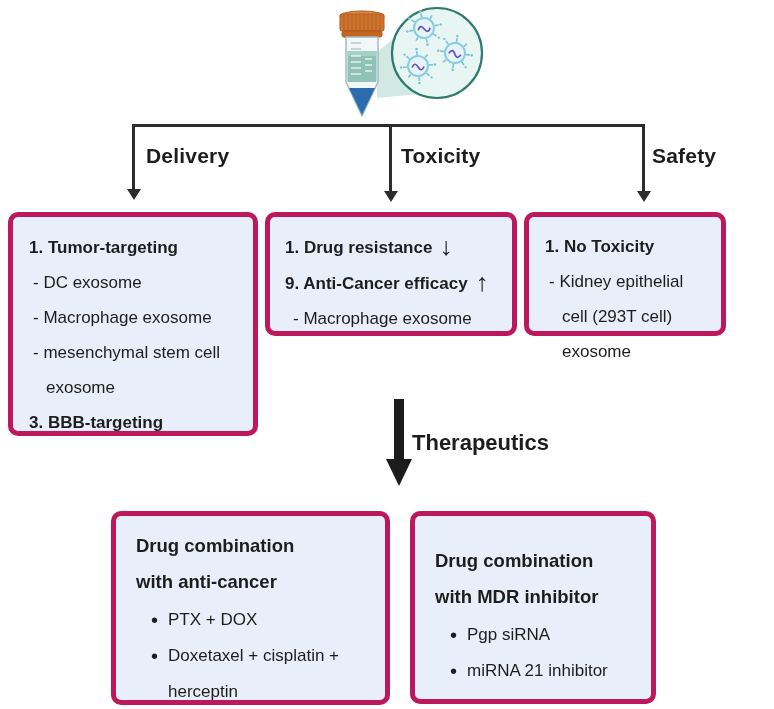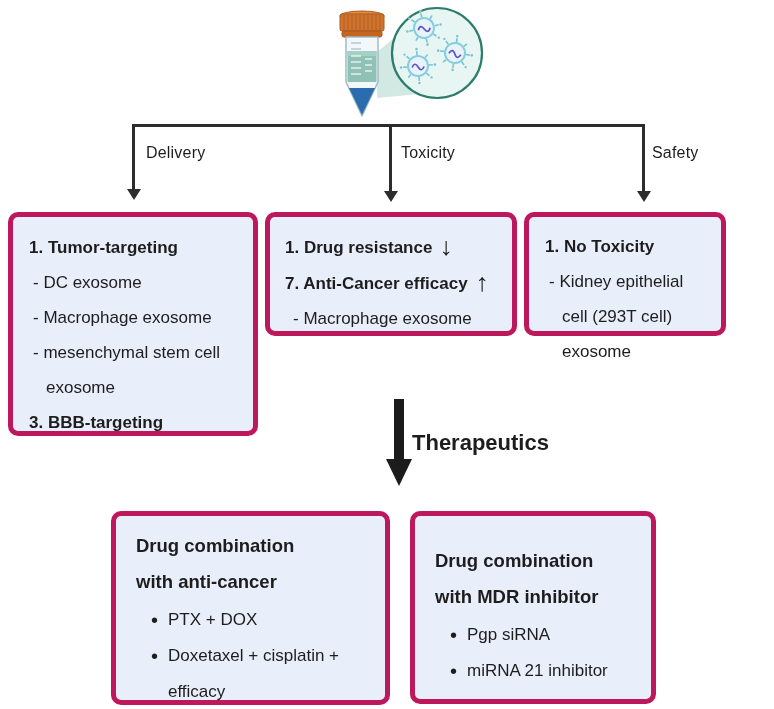--- a/index.html
+++ b/index.html
@@ -7,21 +7,21 @@
     position:relative;width:774px;height:709px;background:#ffffff;
     font-family:"Liberation Sans",sans-serif;color:#1d1d1d;overflow:hidden;
   }
   
   .hline,.vline{position:absolute;background:#2c2c2c;}
   .arrowhead{
     position:absolute;width:0;height:0;
     border-left:7px solid transparent;border-right:7px solid transparent;
     border-top:11px solid #2c2c2c;
   }
-  .branch-label{position:absolute;font-size:16px;font-weight:400;letter-spacing:.2px;}
+  .branch-label{position:absolute;font-size:21px;font-weight:700;letter-spacing:.2px;}
   
   .panel{
     position:absolute;background:#e9eefb;border:5px solid #be185d;border-radius:10px;
     box-sizing:border-box;
   }
   .pline{font-size:17px;line-height:35px;}
   .bold{font-weight:700;}
   .dash{margin-left:4px;padding-left:13px;text-indent:-13px;}
   .updown{
     display:inline-block;font-weight:900;font-size:20px;margin-left:9px;
@@ -103,40 +103,40 @@
     <div class="pline dash">- Macrophage exosome</div>
     <div class="pline dash">- mesenchymal stem cell exosome</div>
     <div class="pline bold">3. BBB-targeting</div>
   </div>
 
   <div class="panel" style="left:265px;top:212px;width:252px;height:124px;padding:12px 8px 0 15px;">
     <div class="pline bold">
       <span>1. Drug resistance</span><span class="updown">↓</span>
     </div>
     <div class="pline bold">
-      <span>7. Anti-Cancer efficacy</span><span class="updown">↑</span>
+      <span>9. Anti-Cancer efficacy</span><span class="updown">↑</span>
     </div>
     <div class="pline dash" style="margin-left:8px;">- Macrophage exosome</div>
   </div>
 
   <div class="panel" style="left:524px;top:212px;width:202px;height:124px;padding:12px 8px 0 16px;">
     <div class="pline bold">1. No Toxicity</div>
     <div class="pline dash">- Kidney epithelial cell (293T cell) exosome</div>
   </div>
 
   <div class="t-bar" style="left:394px;top:399px;width:10px;height:61px;"></div>
   <div class="t-head" style="left:386px;top:459px;"></div>
   <div class="t-label" style="left:412px;top:430px;">Therapeutics</div>
 
   <div class="panel" style="left:111px;top:511px;width:279px;height:194px;padding:12px 12px 0 20px;">
     <div class="pline bold big">Drug combination</div>
     <div class="pline bold big">with anti-cancer</div>
     <ul class="bullets">
       <li>PTX + DOX</li>
-      <li>Doxetaxel + cisplatin + efficacy</li>
+      <li>Doxetaxel + cisplatin + herceptin</li>
     </ul>
   </div>
 
   <div class="panel" style="left:410px;top:511px;width:246px;height:193px;padding:27px 10px 0 20px;">
     <div class="pline bold big">Drug combination</div>
     <div class="pline bold big">with MDR inhibitor</div>
     <ul class="bullets">
       <li>Pgp siRNA</li>
       <li>miRNA 21 inhibitor</li>
     </ul>

